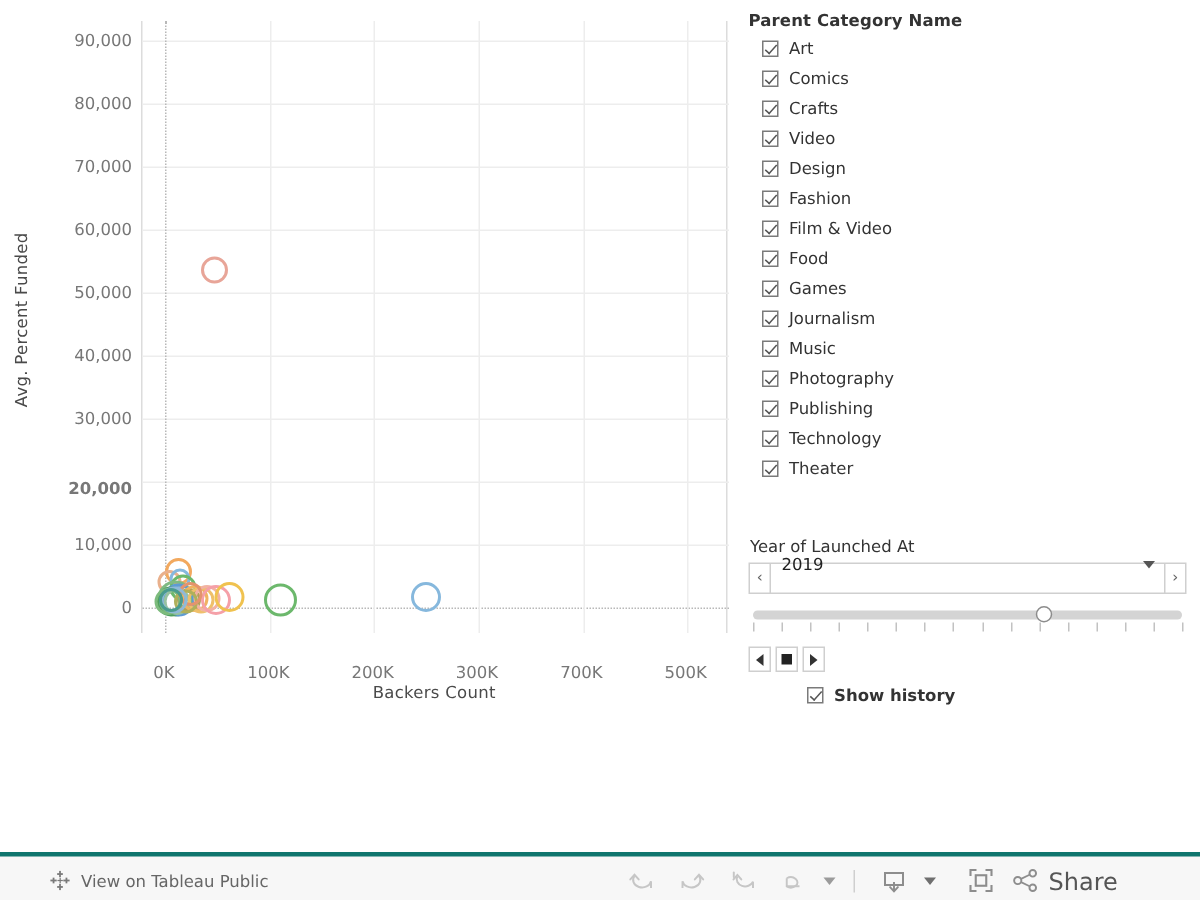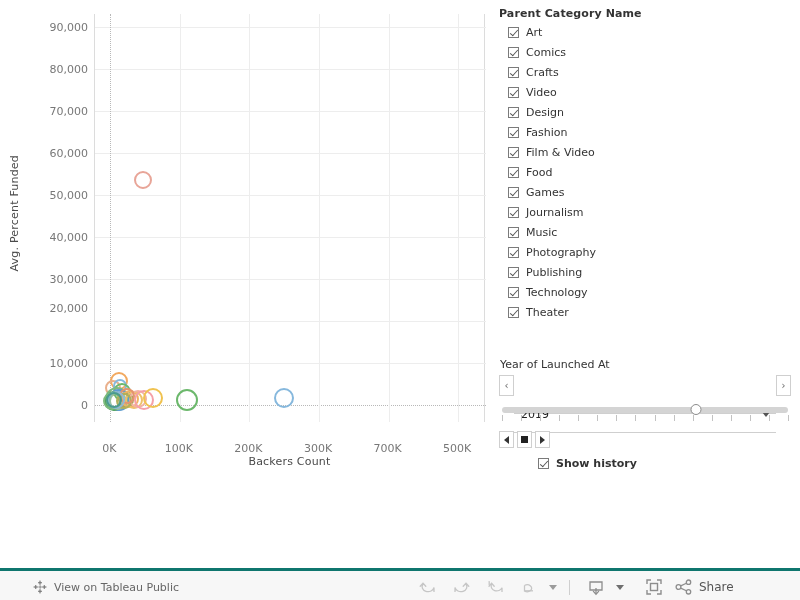--- a/index.html
+++ b/index.html
@@ -220,21 +220,20 @@
     flex: 1;
     border: 1px solid #cfcfcf;
     border-left: none;
     border-right: none;
     background: #ffffff;
     display: flex;
     align-items: center;
     justify-content: space-between;
     padding: 0 6px 18px 7px;
     box-sizing: border-box;
-    margin-top: 38px;
   }
   .year-value {
     font-size: 11px;
     color: #222222;
   }
   .caret-down {
     width: 0; height: 0;
     border-left: 4px solid transparent;
     border-right: 4px solid transparent;
     border-top: 5px solid #555555;
@@ -377,21 +376,21 @@
     background: #cfcfcf;
     margin: 0 9px;
   }
   #share-btn {
     display: flex;
     align-items: center;
     gap: 6px;
     margin-left: 4px;
   }
   #share-btn .label {
-    font-size: 12px;
+    font-size: 16px;
     color: #555555;
   }
 </style>
 </head>
 <body>
 
 <div id="app">
 
   <div id="viz-area">
 
@@ -441,21 +440,21 @@
               <div class="mark" style="width: 18px; height: 18px; left: 16.6975px; top: 386.969px; border-width: 2px; border-color: rgb(125, 187, 125);"></div>
               <div class="mark" style="width: 16px; height: 16px; left: 29.2206px; top: 387.39px; border-width: 2px; border-color: rgb(176, 176, 90);"></div>
               <div class="mark" style="width: 16px; height: 16px; left: 32.0036px; top: 382.342px; border-width: 2px; border-color: rgb(228, 148, 109);"></div>
               <div class="mark" style="width: 18px; height: 18px; left: 20.8719px; top: 385.707px; border-width: 2px; border-color: rgb(143, 185, 216);"></div>
               <div class="mark" style="width: 16px; height: 16px; left: 18.7847px; top: 385.707px; border-width: 2px; border-color: rgb(74, 155, 142);"></div>
             </div>
         </div>
         <div id="ytick-labels">
             <div class="ytick-label" style="top: 391.175px; left: -92px;">0</div>
             <div class="ytick-label" style="top: 349.113px; left: -92px;">10,000</div>
-            <div class="ytick-label" style="top: 294px; left: -92px;">20,000</div>
+            <div class="ytick-label" style="top: 312px; left: -92px; font-weight: bold;">20,000</div>
             <div class="ytick-label" style="top: 264.99px; left: -92px;">30,000</div>
             <div class="ytick-label" style="top: 222.928px; left: -92px;">40,000</div>
             <div class="ytick-label" style="top: 180.866px; left: -92px;">50,000</div>
             <div class="ytick-label" style="top: 138.804px; left: -92px;">60,000</div>
             <div class="ytick-label" style="top: 96.7423px; left: -92px;">70,000</div>
             <div class="ytick-label" style="top: 54.6804px; left: -92px;">80,000</div>
             <div class="ytick-label" style="top: 12.6186px; left: -92px;">90,000</div>
           </div>
         <div id="xtick-labels">
             <div class="xtick-label" style="left: 15.306px;">0K</div>

